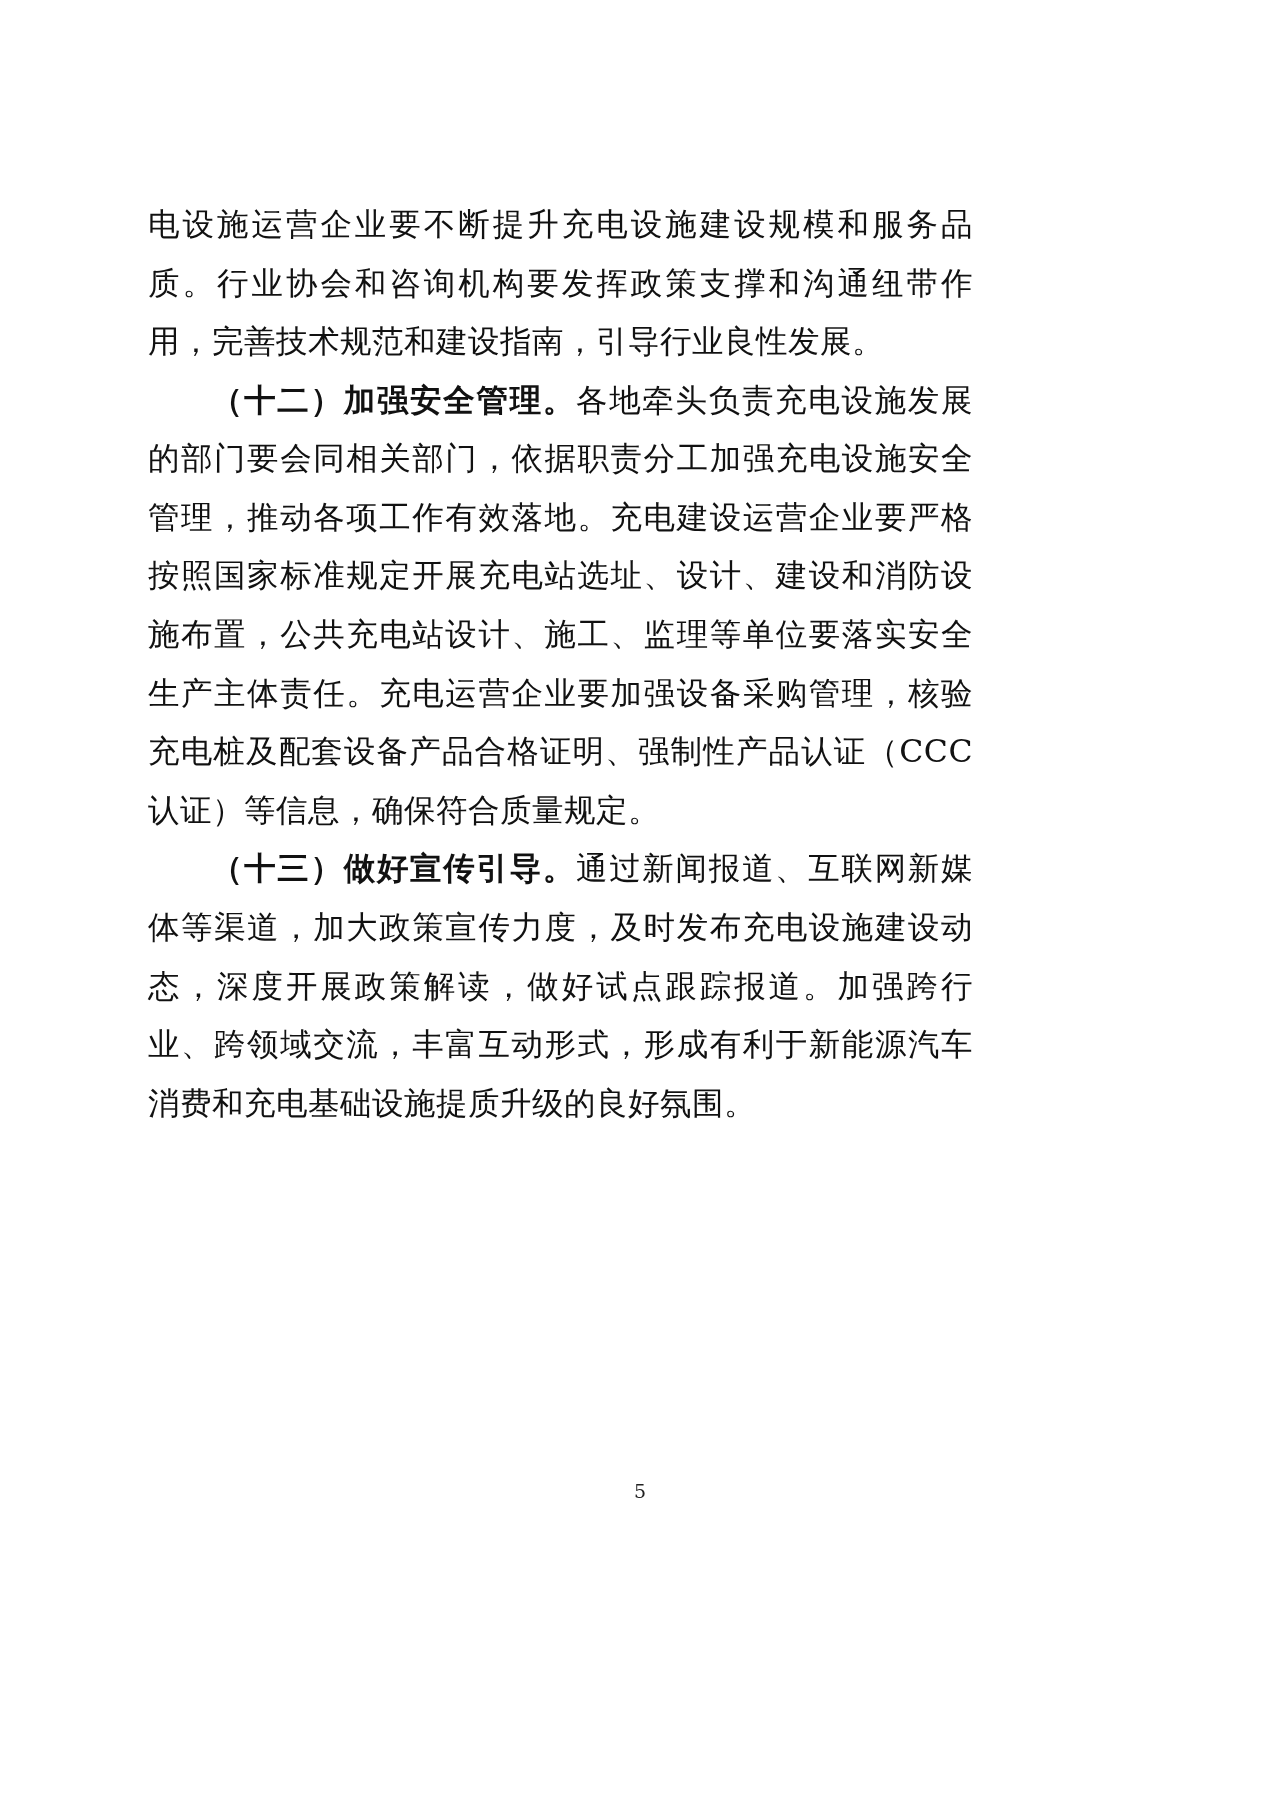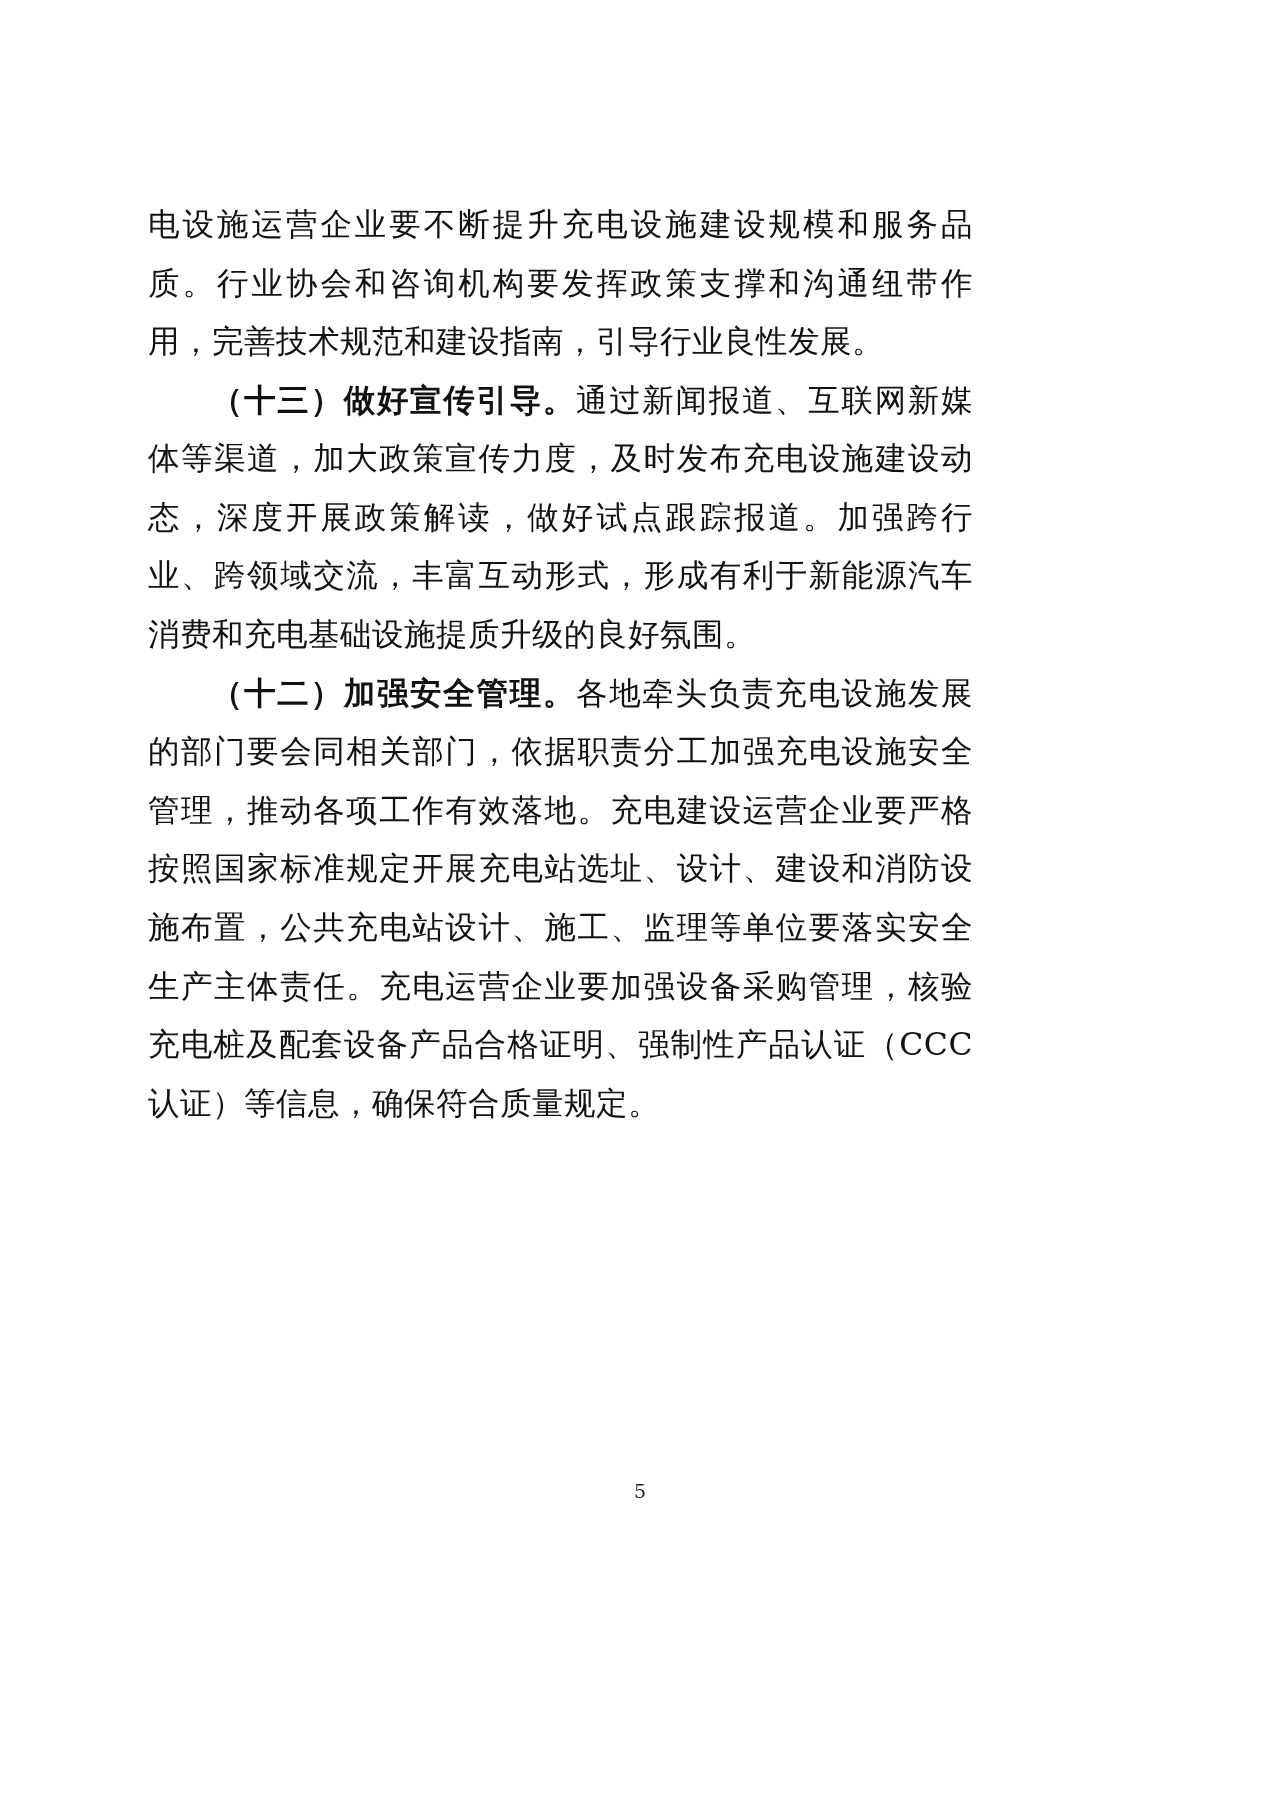--- a/index.html
+++ b/index.html
@@ -53,17 +53,17 @@
     color: #222222;
     font-family: "DejaVu Serif", "Liberation Serif", serif;
   }
 </style>
 </head>
 <body>
 
 <div class="page">
   <div class="doc-body" id="doc-body">
       <p class="para"><span>电设施运营企业要不断提升充电设施建设规模和服务品质。行业协会和咨询机构要发挥政策支撑和沟通纽带作用，完善技术规范和建设指南，引导行业良性发展。</span></p>
+      <p class="para indent"><span class="b">（十二）加强安全管理。</span><span>各地牵头负责充电设施发展的部门要会同相关部门，依据职责分工加强充电设施安全管理，推动各项工作有效落地。充电建设运营企业要严格按照国家标准规定开展充电站选址、设计、建设和消防设施布置，公共充电站设计、施工、监理等单位要落实安全生产主体责任。充电运营企业要加强设备采购管理，核验充电桩及配套设备产品合格证明、强制性产品认证（CCC 认证）等信息，确保符合质量规定。</span></p>
       <p class="para indent"><span class="b">（十三）做好宣传引导。</span><span>通过新闻报道、互联网新媒体等渠道，加大政策宣传力度，及时发布充电设施建设动态，深度开展政策解读，做好试点跟踪报道。加强跨行业、跨领域交流，丰富互动形式，形成有利于新能源汽车消费和充电基础设施提质升级的良好氛围。</span></p>
-      <p class="para indent"><span class="b">（十二）加强安全管理。</span><span>各地牵头负责充电设施发展的部门要会同相关部门，依据职责分工加强充电设施安全管理，推动各项工作有效落地。充电建设运营企业要严格按照国家标准规定开展充电站选址、设计、建设和消防设施布置，公共充电站设计、施工、监理等单位要落实安全生产主体责任。充电运营企业要加强设备采购管理，核验充电桩及配套设备产品合格证明、强制性产品认证（CCC 认证）等信息，确保符合质量规定。</span></p>
     </div>
   <div class="page-number">5</div>
 </div>
 
 </body></html>

